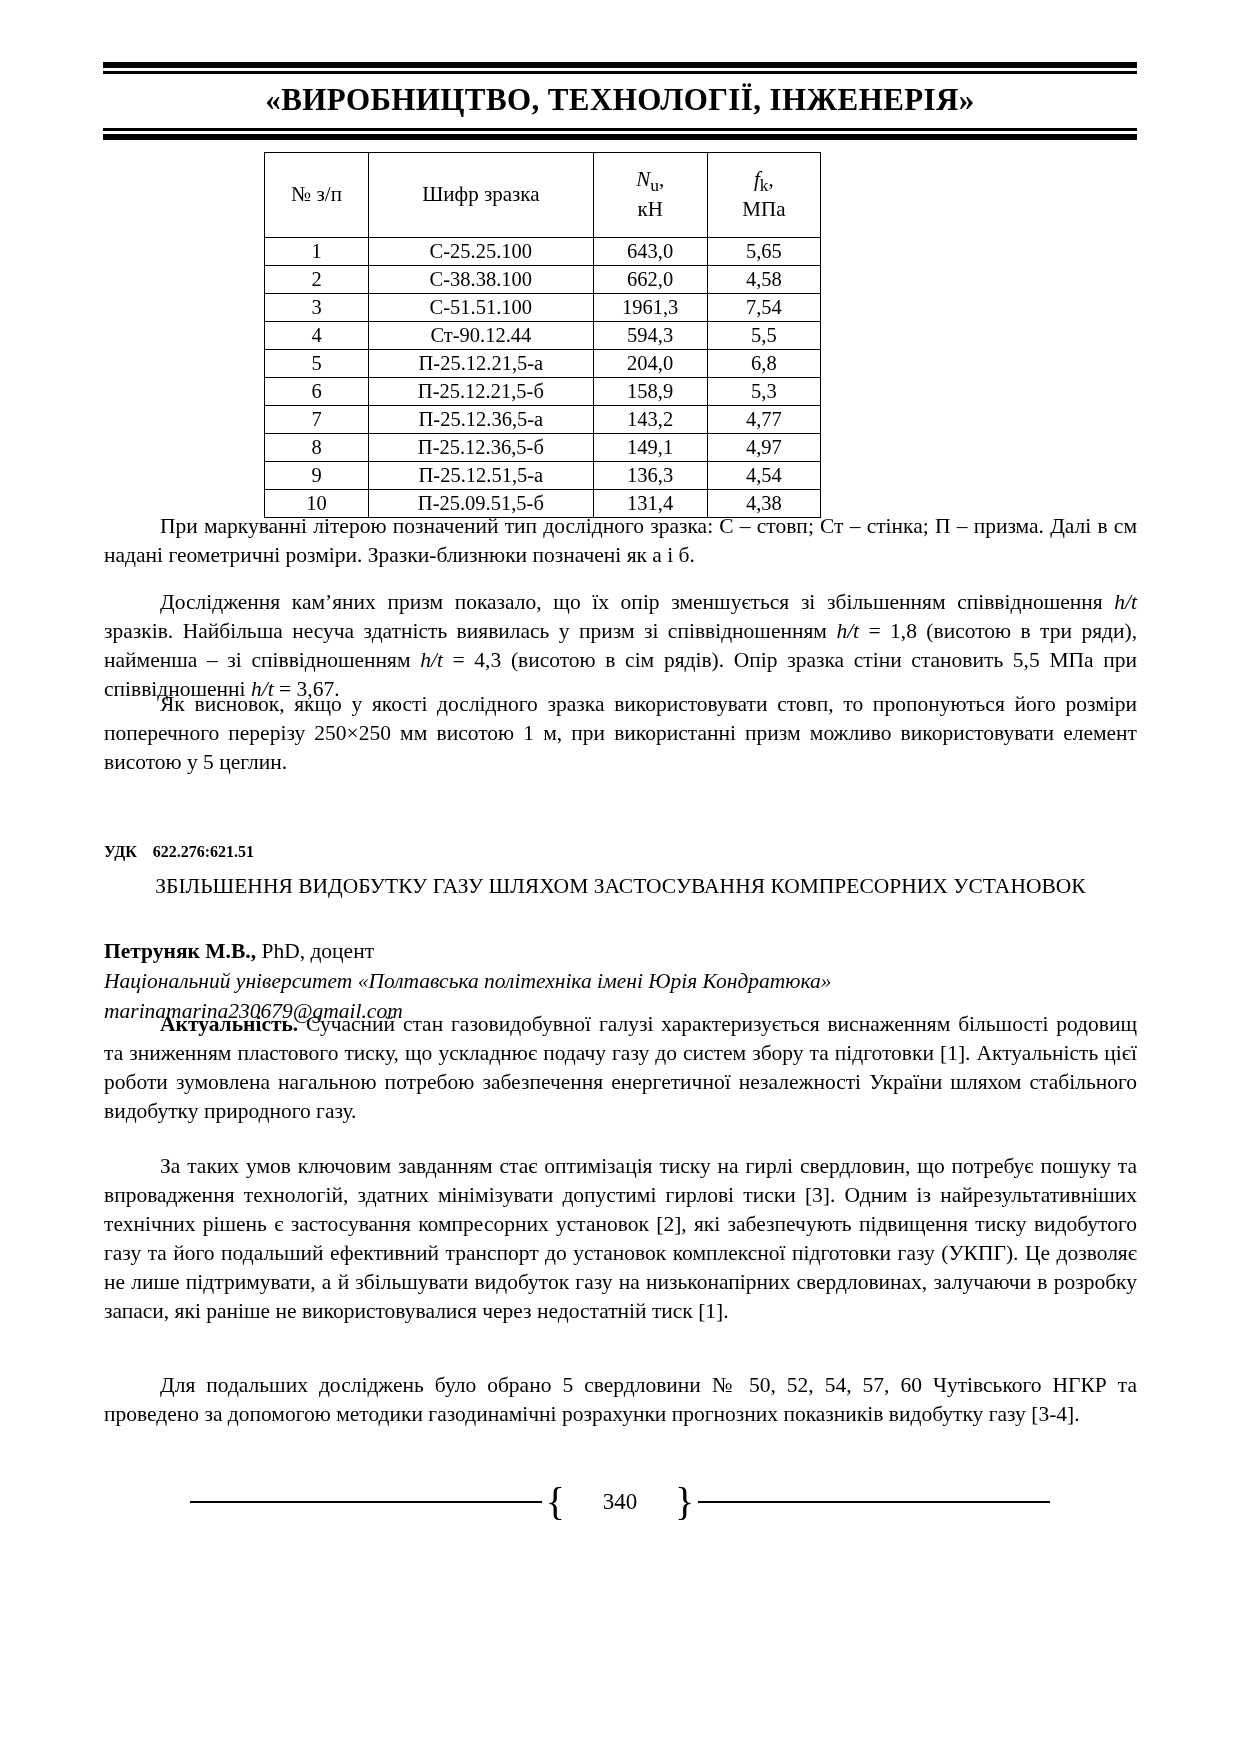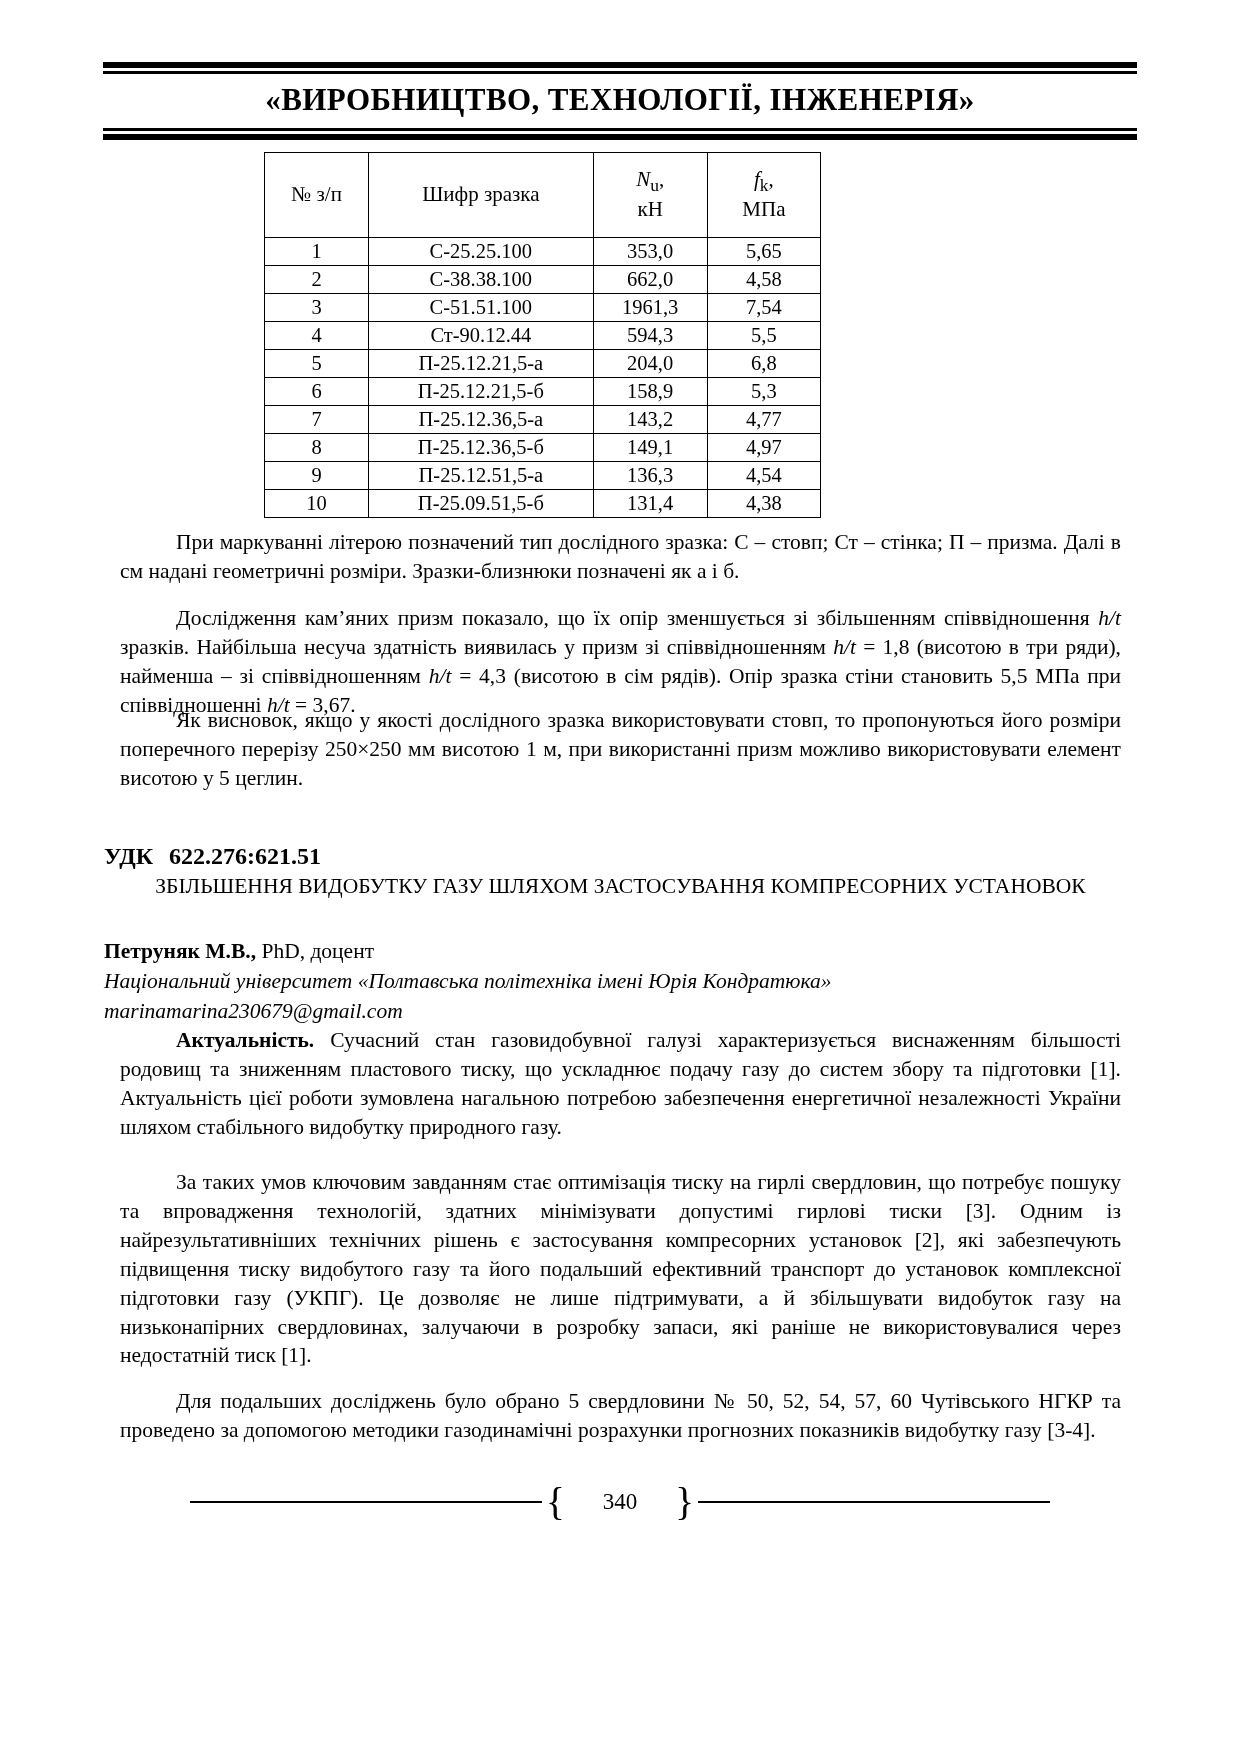--- a/index.html
+++ b/index.html
@@ -98,36 +98,36 @@
   .body-text {
     position: absolute;
     left: 104px;
     width: 1033px;
     font-size: 21.5px;
     line-height: 1.345;
     text-align: justify;
     text-justify: inter-word;
   }
   .body-text p {
-    margin: 16px;
+    margin: 0;
     text-indent: 56px;
   }
   i, .it { font-style: italic; }
   b, .bd { font-weight: bold; }
 
   .sec1 { top: 512px; }
   .sec2 { top: 588px; }
   .sec3 { top: 690px; }
 
   
   .udk {
     position: absolute;
     left: 104px;
     top: 843px;
-    font-size: 24px;
+    font-size: 16px;
     font-weight: bold;
   }
   .udk .udk-label { margin-right: 16px; }
   .art-title {
     position: absolute;
     left: 104px;
     top: 872px;
     width: 1033px;
     text-align: center;
     font-size: 21.5px;
@@ -213,21 +213,21 @@
           <th>
             <span class="hdr-sym">f</span><sub>k</sub><span>,</span><br>
             <span class="hdr-line2">МПа</span>
           </th>
         </tr>
       </thead>
       <tbody>
         <tr>
           <td>1</td>
           <td>С-25.25.100</td>
-          <td>353,0</td>
+          <td>643,0</td>
           <td>5,65</td>
         </tr>
         <tr>
           <td>2</td>
           <td>С-38.38.100</td>
           <td>662,0</td>
           <td>4,58</td>
         </tr>
         <tr>
           <td>3</td>

